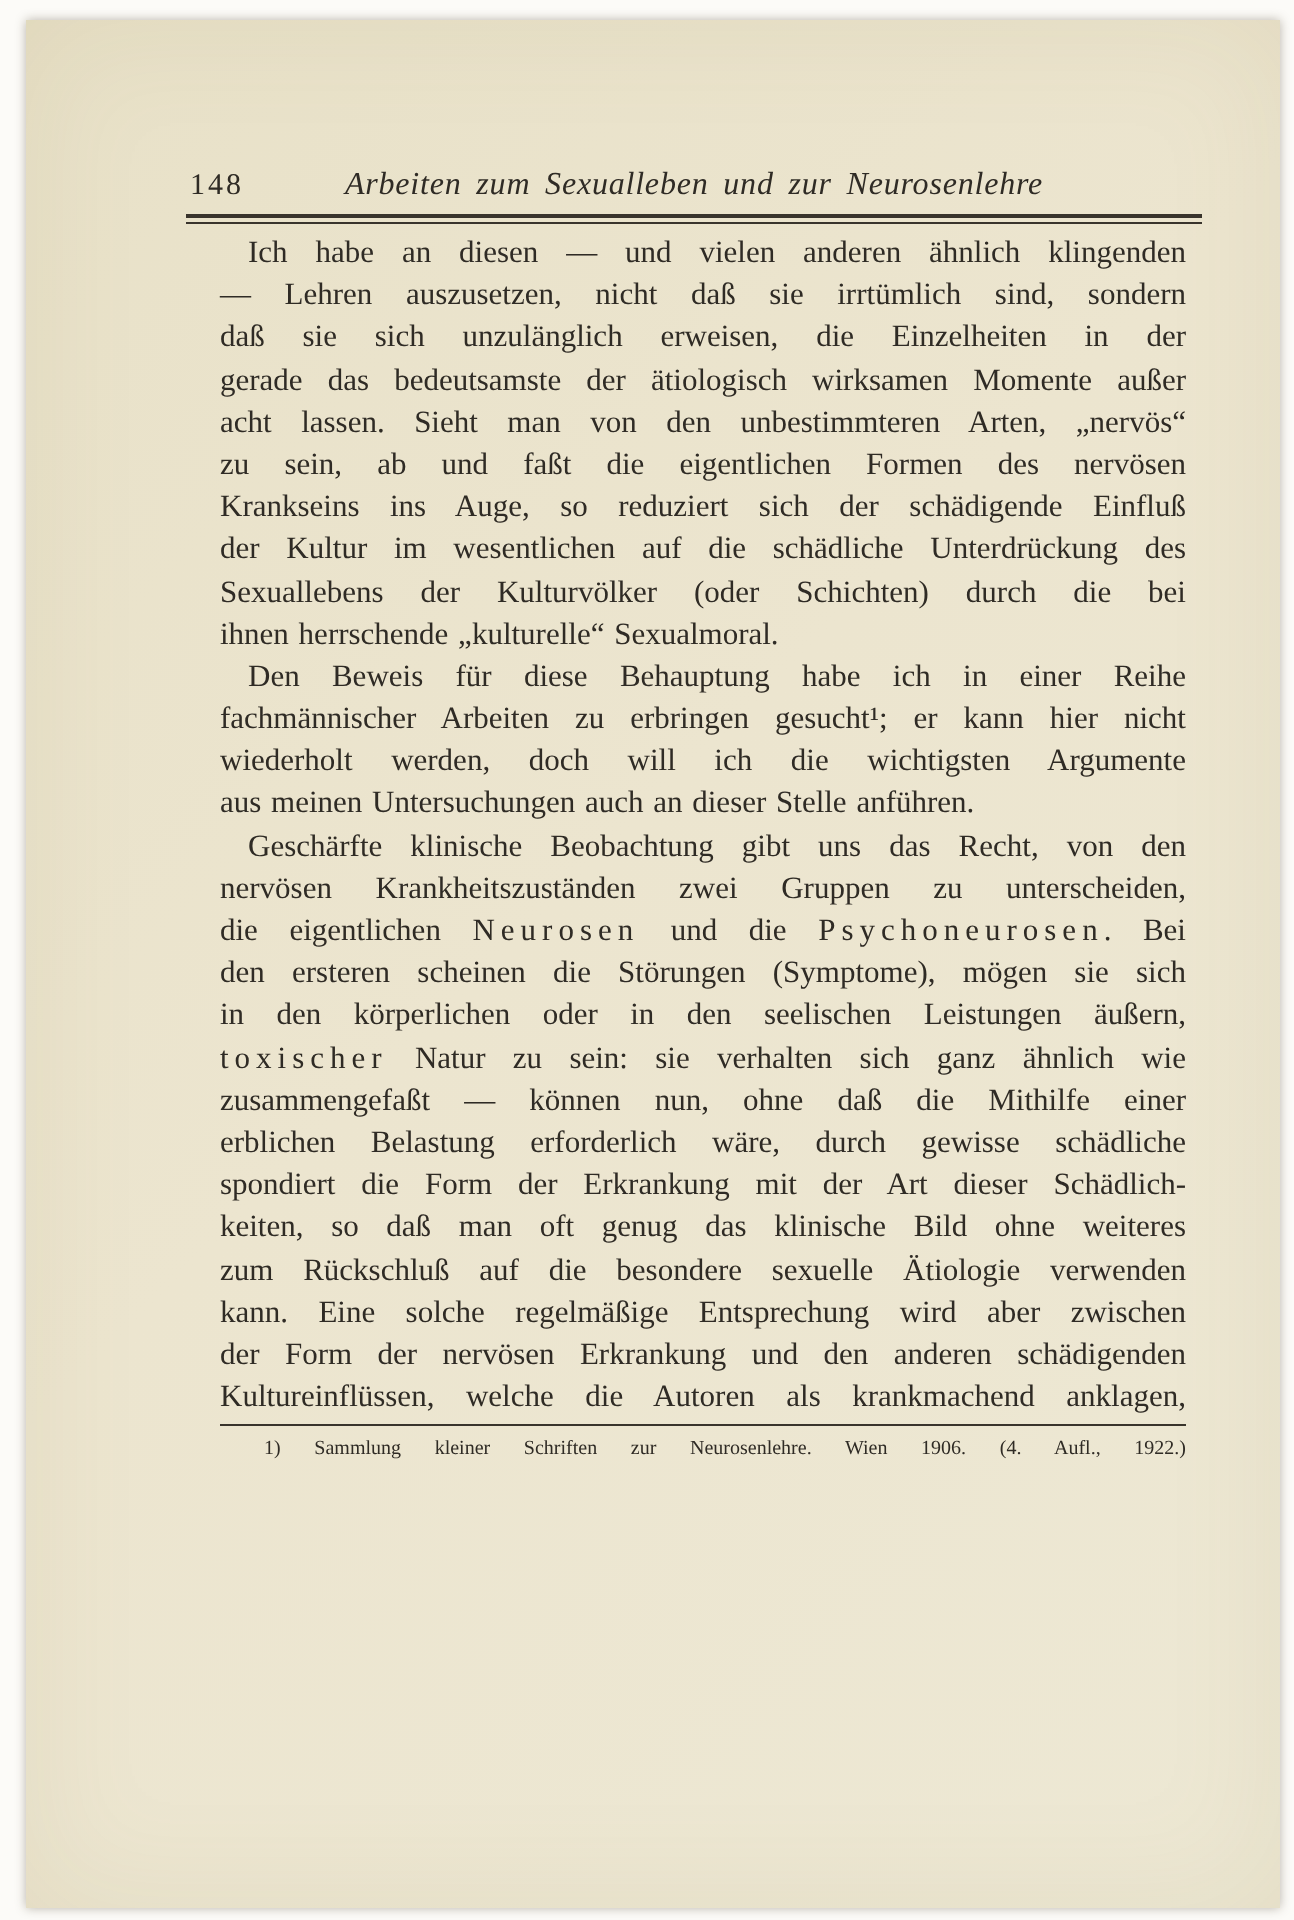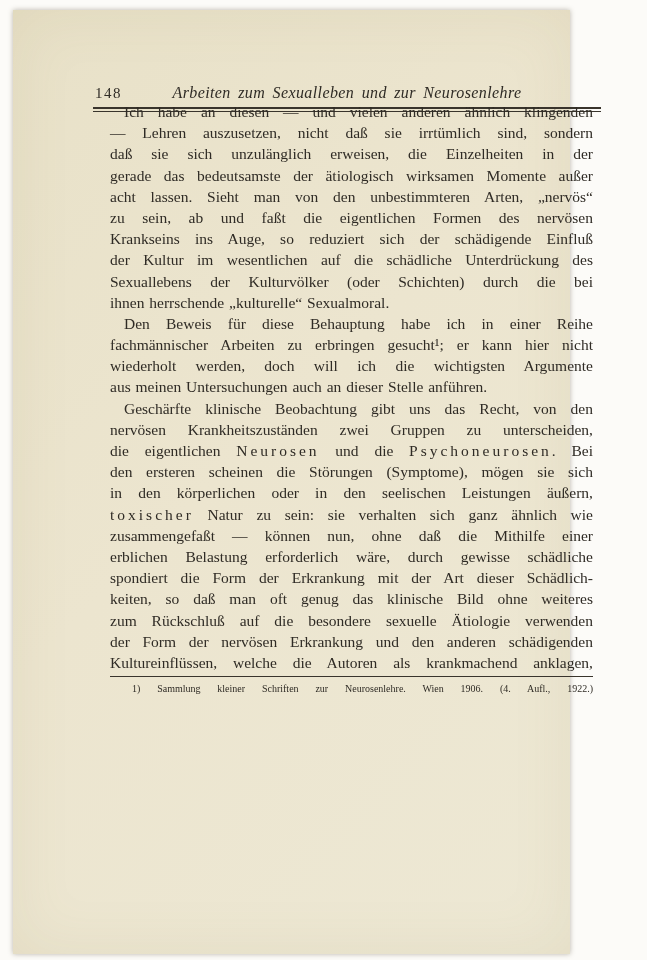--- a/index.html
+++ b/index.html
@@ -6,21 +6,21 @@
   body {
     width: 647px; height: 960px;
     position: relative;
     background: #fcfbf8;
     font-family: "Liberation Serif", "DejaVu Serif", serif;
     overflow: hidden;
   }
   .page {
     position: absolute;
     left: 13px; top: 10px;
-    width: 557px; height: 944px;
+    width: 627px; height: 944px;
     background: linear-gradient(135deg, #e8e1c8 0%, #ece5cf 45%, #ede8d4 100%);
     box-shadow: 0 0 5px rgba(60,50,30,0.35), inset 0 0 60px rgba(150,125,70,0.10);
     color: #2f2b25;
   }
   .running-header {
     position: absolute;
     left: 80px; top: 72px;
     width: 508px;
   }
   .header-row {
@@ -40,21 +40,21 @@
     font-style: italic;
     font-size: 16px;
     word-spacing: 3px;
     letter-spacing: 0.4px;
   }
   .rule-thick { height: 2px; background: #39342c; margin-top: 5px; }
   .rule-thin  { height: 1px; background: #39342c; margin-top: 2px; }
 
   .body-text {
     position: absolute;
-    left: 97px; top: 91px;
+    left: 97px; top: 106px;
     width: 483px;
     font-size: 15.5px;
     line-height: 21.2px;
   }
   .para { margin: 0; }
   .line {
     text-align: justify;
     text-align-last: justify;
     word-spacing: 1px;
     white-space: normal;
@@ -118,20 +118,21 @@
         <div class="line"><span>nervösen Krankheitszuständen zwei Gruppen zu unterscheiden,</span></div>
         <div class="line"><span>die eigentlichen </span><span class="sperr">Neurosen</span><span> und die </span><span class="sperr">Psychoneurosen</span><span>. Bei</span></div>
         <div class="line"><span>den ersteren scheinen die Störungen (Symptome), mögen sie sich</span></div>
         <div class="line"><span>in den körperlichen oder in den seelischen Leistungen äußern,</span></div>
         <div class="line"><span class="sperr">toxischer</span><span> Natur zu sein: sie verhalten sich ganz ähnlich wie</span></div>
         <div class="line"><span>zusammengefaßt — können nun, ohne daß die Mithilfe einer</span></div>
         <div class="line"><span>erblichen Belastung erforderlich wäre, durch gewisse schädliche</span></div>
         <div class="line"><span>spondiert die Form der Erkrankung mit der Art dieser Schädlich-</span></div>
         <div class="line"><span>keiten, so daß man oft genug das klinische Bild ohne weiteres</span></div>
         <div class="line"><span>zum Rückschluß auf die besondere sexuelle Ätiologie verwenden</span></div>
+        <div class="line"><span>kann. Eine solche regelmäßige Entsprechung wird aber zwischen</span></div>
         <div class="line"><span>der Form der nervösen Erkrankung und den anderen schädigenden</span></div>
         <div class="line"><span>Kultureinflüssen, welche die Autoren als krankmachend anklagen,</span></div>
       </div>
       <div class="footnote-rule"></div>
     <div class="footnote">1) Sammlung kleiner Schriften zur Neurosenlehre. Wien 1906. (4. Aufl., 1922.)</div>
   </div>
 
 </div>
 
 </body></html>

